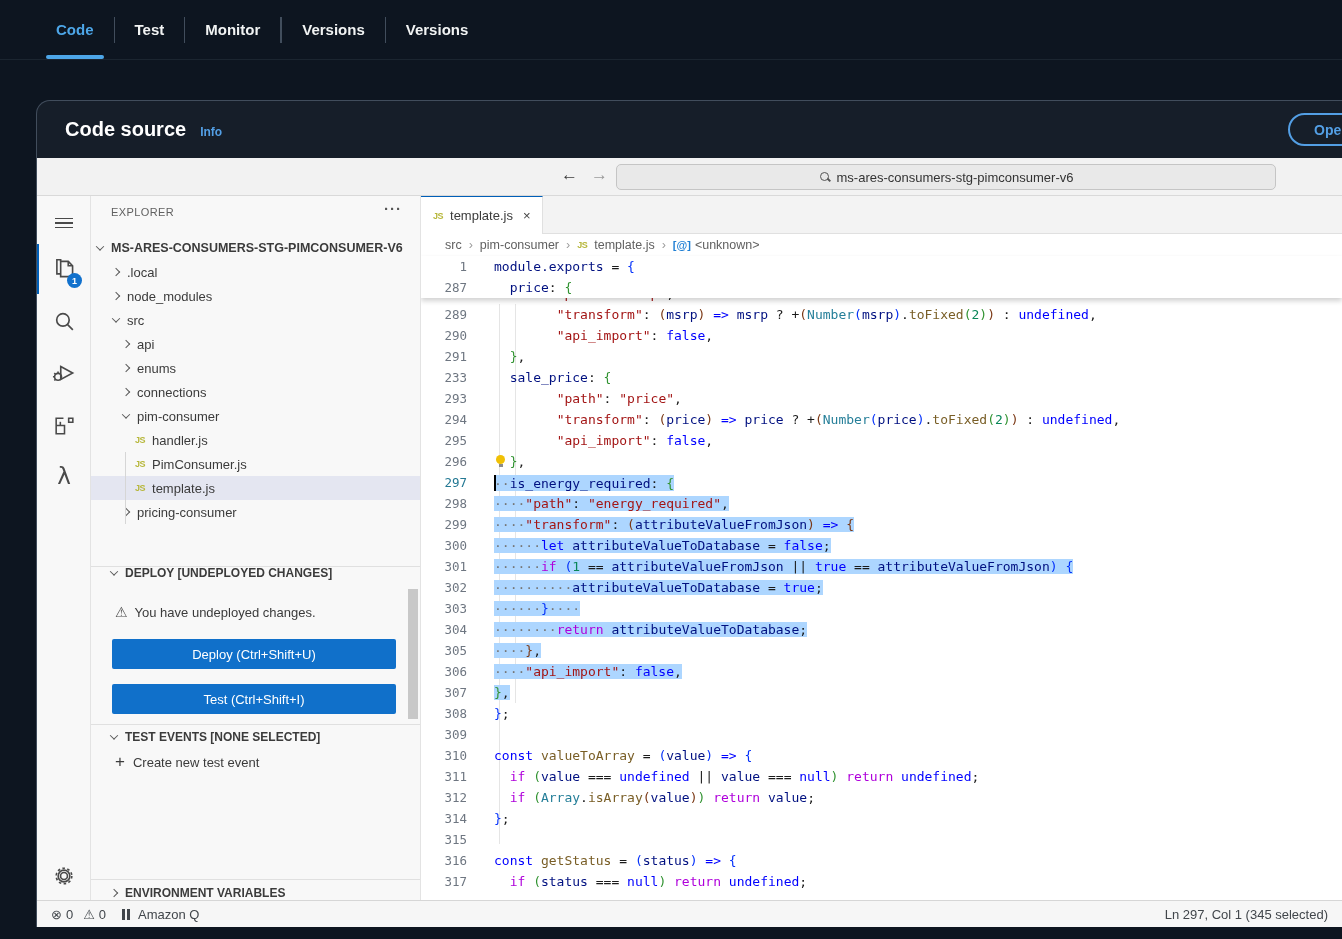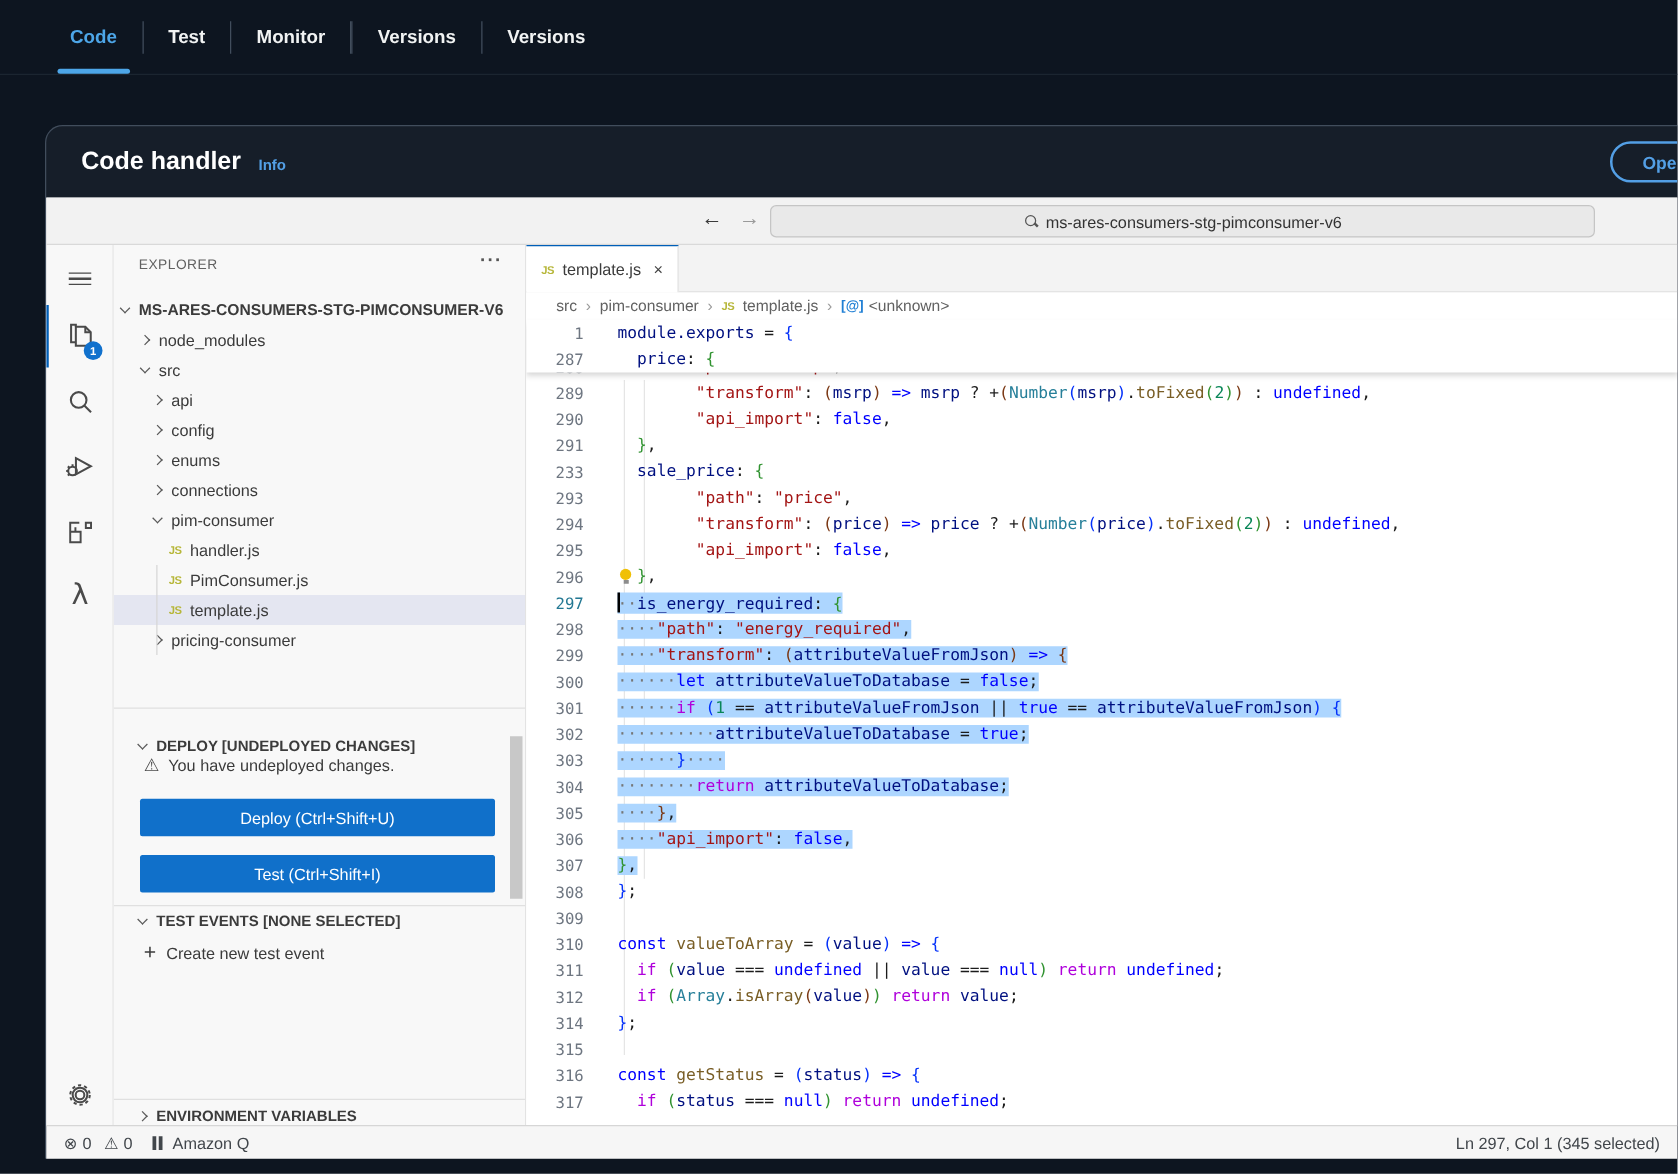--- a/index.html
+++ b/index.html
@@ -108,21 +108,21 @@
     <div class="top-tab">Monitor</div>
     <div class="tab-sep"></div>
     <div class="tab-sep"></div>
     <div class="top-tab">Versions</div>
     <div class="tab-sep"></div>
     <div class="top-tab">Versions</div>
   </div>
 
 <div class="panel">
   <div class="panel-header">
-    <span class="panel-title">Code handler</span>
+    <span class="panel-title">Code source</span>
     <span class="panel-info">Info</span>
     <div class="open-btn">Ope</div>
   </div>
 
   <div class="vsc">
 
     <div class="browser-bar">
       <span class="nav-arrow" style="left:524px">←</span>
       <span class="nav-arrow fwd" style="left:554px">→</span>
       <div class="search-box">
@@ -183,36 +183,36 @@
       <div class="sidebar">
         <div class="exp-header">EXPLORER</div>
         <div class="exp-dots">···</div>
         <div class="tree" id="tree">
             <div class="tree-row bold" style="padding-left: 6px;">
               <span class="chev down"></span>
               <span>MS-ARES-CONSUMERS-STG-PIMCONSUMER-V6</span>
             </div>
             <div class="tree-row" style="padding-left: 22px;">
               <span class="chev right"></span>
+              <span>.local</span>
+            </div>
+            <div class="tree-row" style="padding-left: 22px;">
+              <span class="chev right"></span>
               <span>node_modules</span>
             </div>
             <div class="tree-row" style="padding-left: 22px;">
               <span class="chev down"></span>
               <span>src</span>
             </div>
             <div class="tree-row" style="padding-left: 32px;">
               <span class="chev right"></span>
               <span>api</span>
             </div>
             <div class="tree-row" style="padding-left: 32px;">
               <span class="chev right"></span>
-              <span>config</span>
-            </div>
-            <div class="tree-row" style="padding-left: 32px;">
-              <span class="chev right"></span>
               <span>enums</span>
             </div>
             <div class="tree-row" style="padding-left: 32px;">
               <span class="chev right"></span>
               <span>connections</span>
             </div>
             <div class="tree-row" style="padding-left: 32px;">
               <span class="chev down"></span>
               <span>pim-consumer</span>
             </div>
@@ -229,21 +229,21 @@
               <span>template.js</span>
             </div>
             <div class="tree-row" style="padding-left: 32px;">
               <span class="chev right"></span>
               <span>pricing-consumer</span>
             </div>
           </div>
         <div class="tree-guide" style="top:256px;height:72px"></div>
 
         <div class="side-divider" style="top:370px"></div>
-        <div class="section-header" style="top:394px">
+        <div class="section-header" style="top:370px">
           <span class="chev down"></span>
           <span>DEPLOY [UNDEPLOYED CHANGES]</span>
         </div>
         <div class="warn-row" style="top:408px">
           <span class="warn-glyph">⚠</span>
           <span>You have undeployed changes.</span>
         </div>
         <button class="side-btn" style="top:443px">Deploy (Ctrl+Shift+U)</button>
         <button class="side-btn" style="top:488px">Test (Ctrl+Shift+I)</button>
 

